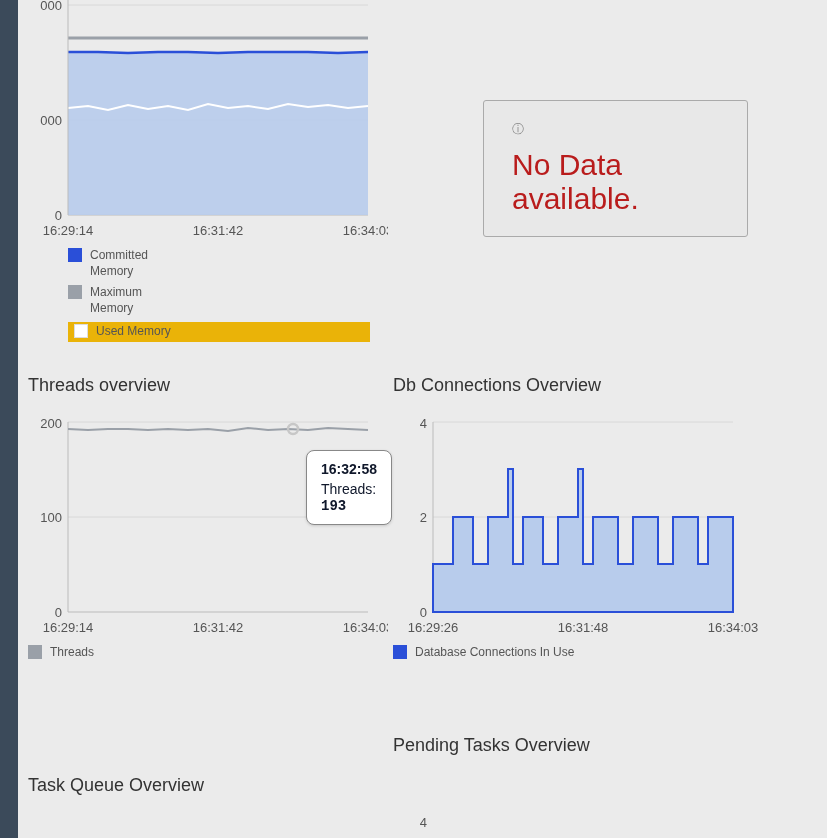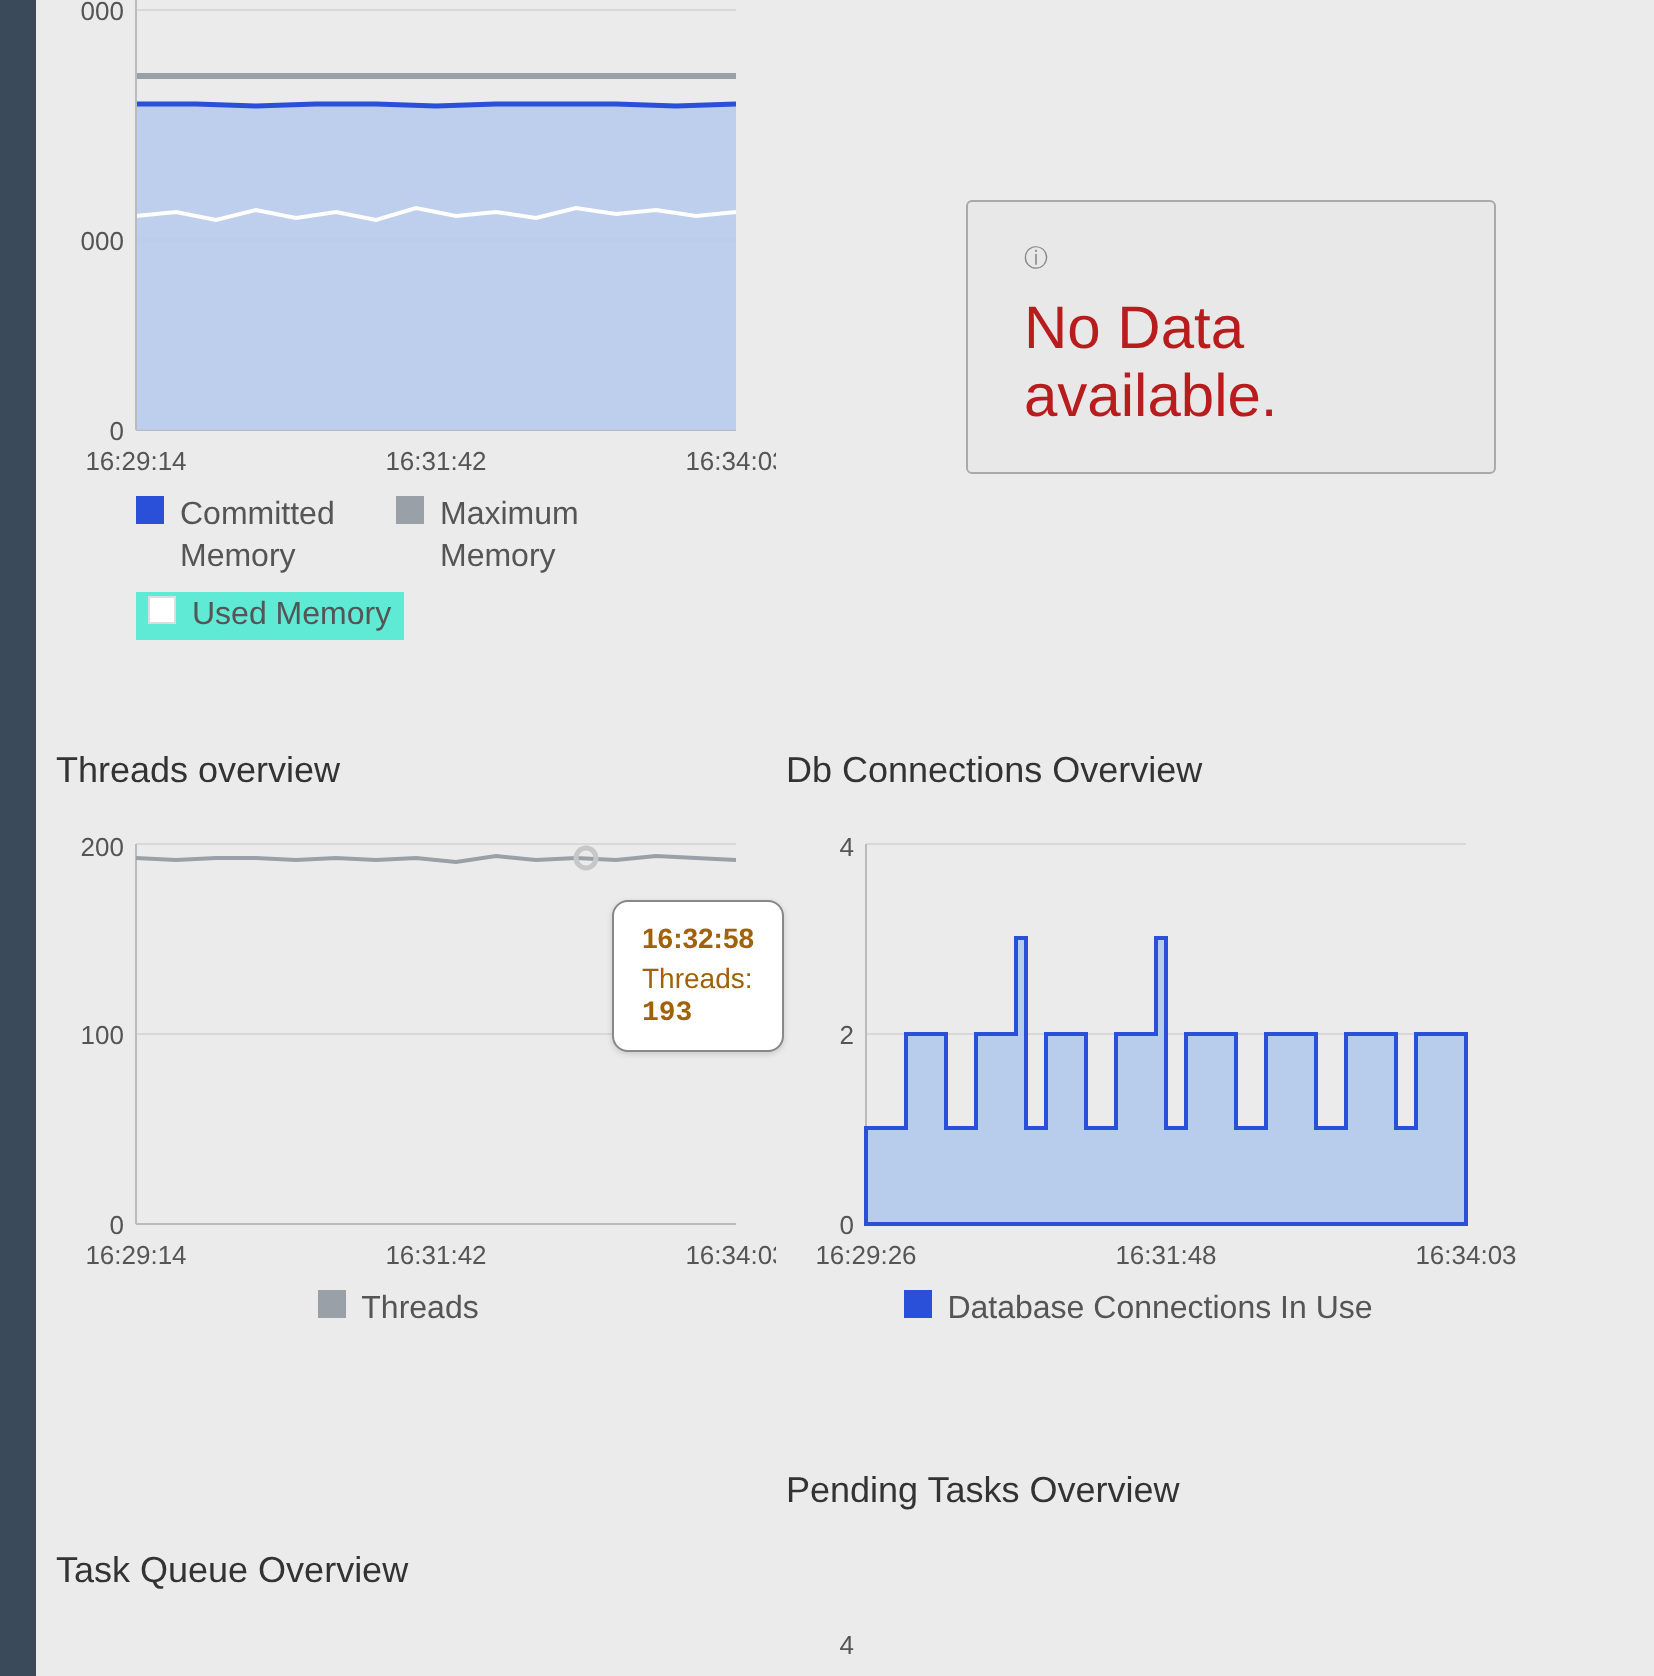--- a/index.html
+++ b/index.html
@@ -31,37 +31,38 @@
     font-size: 18px;
     font-weight: normal;
     color: #333;
     margin-bottom: 16px;
   }
   svg { display: block; }
   .axis-label { font-size: 13px; fill: #555; }
   .legend {
     display: flex;
     flex-wrap: wrap;
-    font-size: 16px;
+    font-size: 12px;
     color: #555;
     margin-top: 8px;
+    flex-direction: column;
   }
   .legend-item {
     display: flex;
     align-items: flex-start;
     margin-right: 18px;
     margin-bottom: 6px;
   }
   .legend-swatch {
     width: 14px; height: 14px;
     margin-right: 8px;
     flex-shrink: 0;
   }
   .legend-label { max-width: 90px; line-height: 1.3; }
-  .legend-selected { background: #5eead4; padding: 2px 6px; }
+  .legend-selected { background: #eab308; padding: 2px 6px; }
   .no-data-box {
     position: absolute;
     border: 1px solid #aaa;
     background: #e8e8e8;
     border-radius: 3px;
     padding: 20px 28px;
     color: #333;
   }
   .no-data-box .info-icon {
     display: block;
@@ -73,21 +74,21 @@
     font-size: 30px;
     color: #b91c1c;
   }
   .tooltip {
     position: absolute;
     background: #fff;
     border: 1px solid #888;
     border-radius: 8px;
     padding: 10px 14px;
     font-size: 14px;
-    color: #a16207;
+    color: #0f172a;
     box-shadow: 0 1px 3px rgba(0,0,0,0.15);
   }
   .tooltip .tt-time { font-weight: bold; margin-bottom: 4px; }
   .tooltip .tt-val b { font-weight: bold; font-family: Liberation Mono, monospace; }
 </style>
 </head>
 <body>
 
 <div class="sidebar-strip"></div>
 

